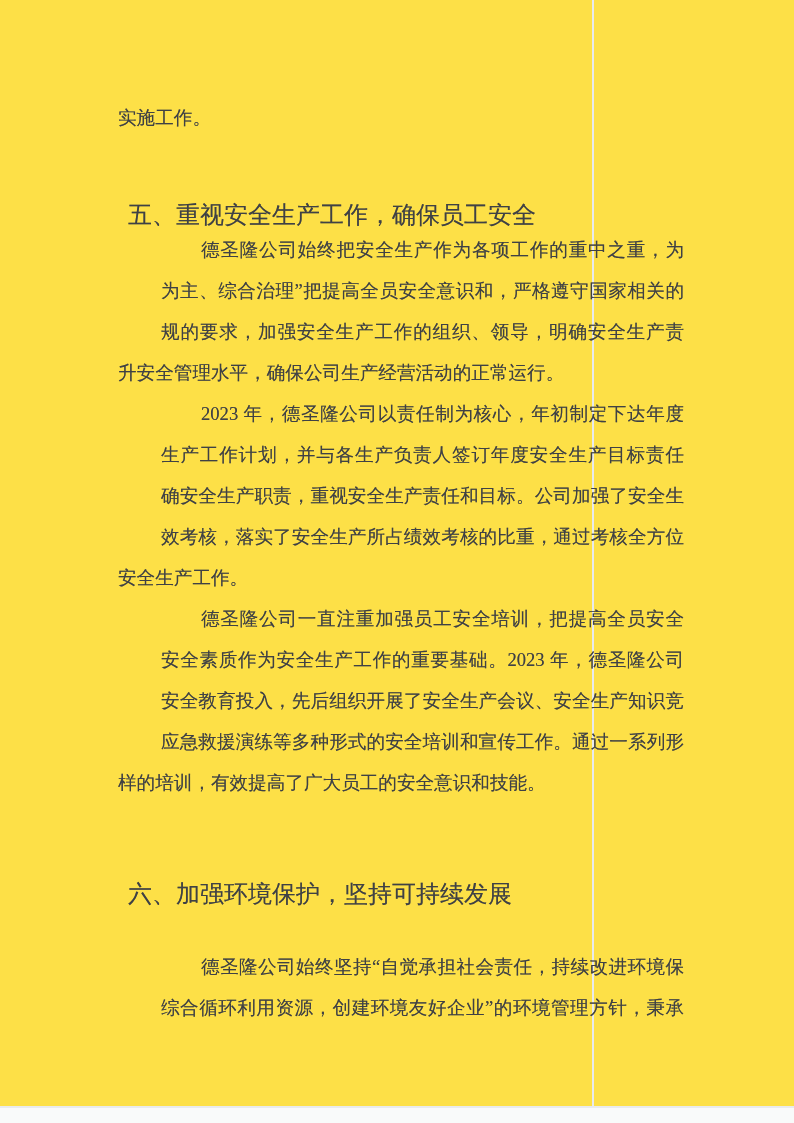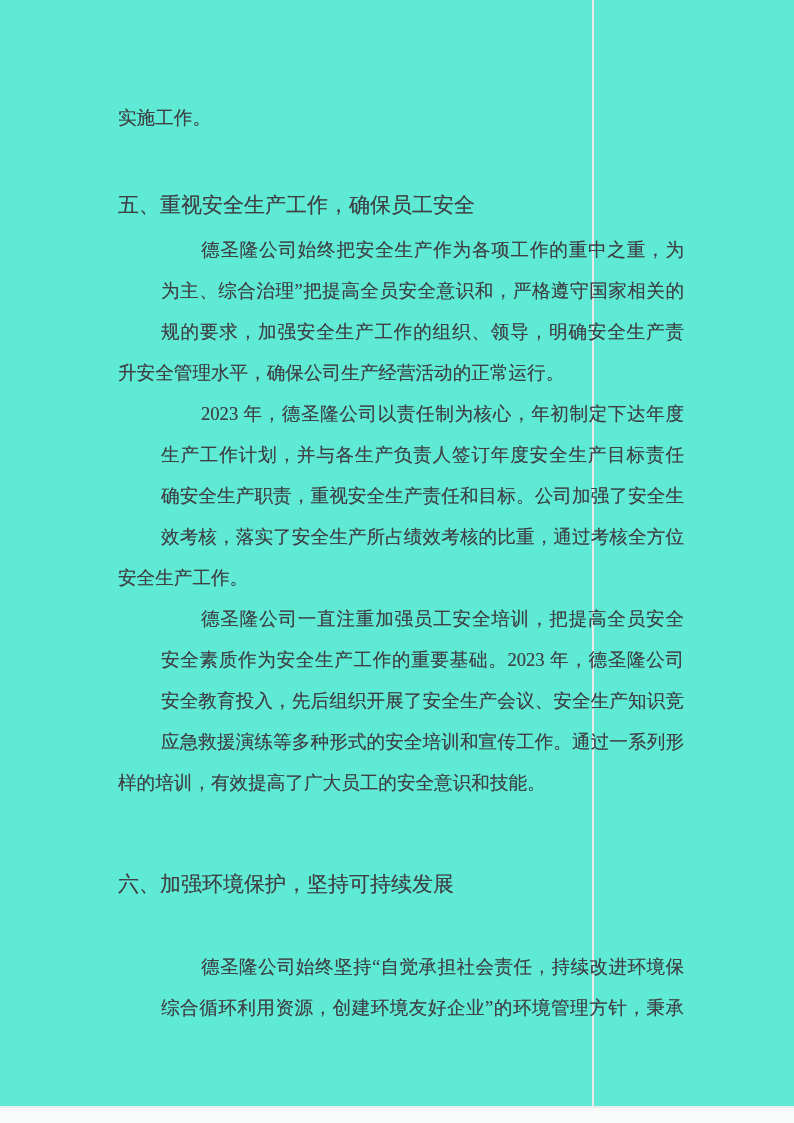--- a/index.html
+++ b/index.html
@@ -1,19 +1,19 @@
 <!DOCTYPE html>
 <html><head>
 <meta charset="utf-8">
 <style>
   html,body{margin:0;padding:0;background:#ffffff;}
   .page{
     position:relative;
     width:794px;height:1123px;
-    background:#5eead4;
+    background:#fde047;
     overflow:hidden;
     font-family:"Liberation Serif","DejaVu Serif",serif;
     color:#3f4145;
   }
   
   .fold-line{
     position:absolute;left:592px;top:0;width:2px;height:1107px;
     background:#e8eaec;
   }
   .bottom-edge{
@@ -30,21 +30,21 @@
     font-size:18.6px;line-height:41px;
     letter-spacing:0;
     text-shadow:0 0 .5px rgba(63,65,69,.55);
     white-space:normal;
   }
   .intro{top:97px;}
   .heading-1{top:185px;}
   .heading-2{top:864px;}
   .body-1{top:229px;}
   .body-2{top:946px;}
-  .heading{font-weight:normal;margin:0;font-size:21px;line-height:41px;}
+  .heading{font-weight:normal;margin:10px;font-size:24px;line-height:41px;}
   .ln{height:41px;overflow:hidden;}
   .full{text-align:justify;text-align-last:justify;margin-left:43px;}
   .end{text-align:left;text-align-last:left;}
   .first{text-indent:2.15em;}
 </style>
 </head>
 <body>
 
 <div class="page">
 

